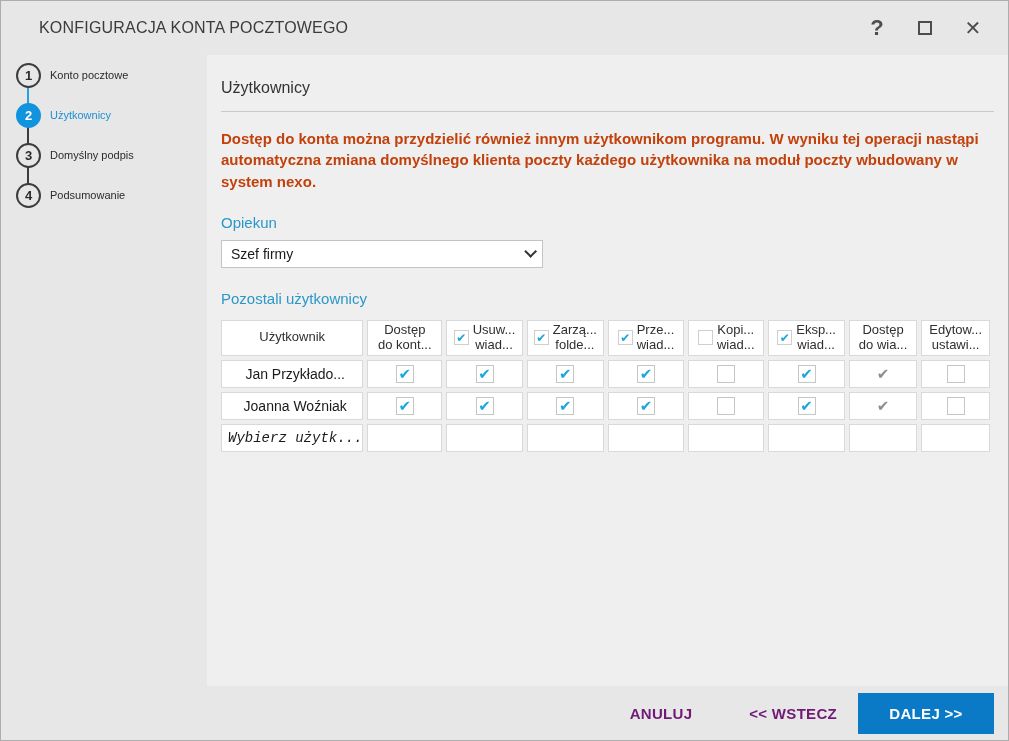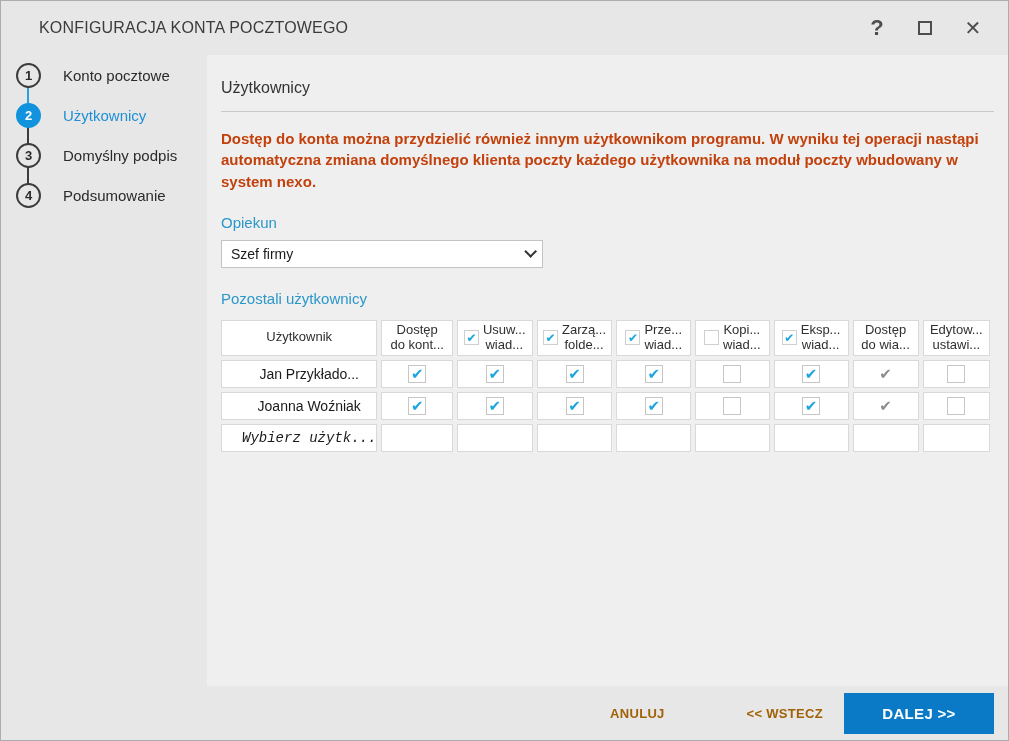--- a/index.html
+++ b/index.html
@@ -26,56 +26,56 @@
   .bodyrow{flex:1 1 auto;display:flex;min-height:0;}
   .sidebar{width:206px;flex:0 0 auto;padding-top:0;}
   .steps{list-style:none;position:relative;}
   .step{position:relative;height:40px;display:flex;align-items:center;cursor:default;}
   .step .connector{position:absolute;left:26px;top:-9px;width:2px;height:18px;background:#3c3c3c;}
   .step .connector.done{background:#2aa0e0;}
   .circle{width:25px;height:25px;border-radius:50%;border:2px solid #3c3c3c;background:var(--win-bg);
     color:#2b2b2b;font-size:13px;font-weight:600;display:flex;align-items:center;justify-content:center;
     margin-left:15px;position:relative;z-index:1;}
   .step.active .circle{background:#1193dd;border-color:#1193dd;color:#fff;}
-  .step-label{margin-left:22px;font-size:15px;color:#2b2b2b;}
+  .step-label{margin-left:9px;font-size:11px;color:#2b2b2b;}
   .step.active .step-label{color:#1e8fd5;}
   
   .panel{flex:1 1 auto;background:var(--panel-bg);padding:16px 14px 0 14px;overflow:hidden;}
   .heading{font-size:16px;color:#333;margin-top:8px;}
   .divider{height:1px;background:#c9c9c9;margin:14px 0 16px 0;}
   .desc{font-size:15px;color:#c2410c;line-height:1.42;max-width:782px;font-weight:bold;}
   .field-label{font-size:15px;color:var(--label-blue);margin:22px 0 9px 0;}
   .dropdown{width:322px;height:28px;background:#fff;border:1px solid #c3c3c3;
     display:flex;align-items:center;padding:0 9px;cursor:default;}
   .dropdown-value{flex:1;font-size:14px;color:#1a1a1a;}
   .chev{width:9px;height:9px;border-right:2px solid #333;border-bottom:2px solid #333;
     transform:rotate(45deg) translateY(-3px);}
   
   table.perm{border-collapse:separate;border-spacing:4px 4px;margin-left:-4px;table-layout:fixed;}
   table.perm th, table.perm td{background:#fff;border:1px solid var(--border);overflow:hidden;}
   table.perm th{height:34px;font-weight:normal;font-size:13px;color:#2f2f2f;line-height:1.15;
     vertical-align:middle;text-align:center;padding:2px 1px;margin-top:16px;}
   table.perm td{height:28px;text-align:center;vertical-align:middle;font-size:14px;color:#1a1a1a;}
-  td.namecell{text-align:left;padding-left:20px;white-space:nowrap;}
+  td.namecell{text-align:left;padding-left:6px;white-space:nowrap;}
   td.placeholder{font-style:italic;color:#9d9d9d;font-family:Liberation Mono, monospace;}
   td.readonly{background:#f3f3f3;}
   .hwrap{display:flex;align-items:center;justify-content:center;gap:4px;}
   .cb{display:inline-flex;align-items:center;justify-content:center;
     width:18px;height:18px;background:#fff;border:1px solid #c6c6c6;vertical-align:middle;}
   .cb.sm{width:15px;height:15px;border-color:#cfcfcf;}
   .cb .mark{color:var(--check);font-size:15px;font-weight:bold;line-height:1;}
   .cb.sm .mark{font-size:12px;}
   .mark.gray{color:#8d8d8d;font-size:15px;font-weight:bold;line-height:1;}
   
   .footer{height:54px;flex:0 0 auto;display:flex;align-items:center;justify-content:flex-end;
     padding-right:14px;background:var(--win-bg);}
-  .linkbtn{font-size:13px;font-weight:bold;color:#a16207;letter-spacing:.3px;cursor:default;margin-left:25px;}
+  .linkbtn{font-size:15px;font-weight:bold;color:#701a75;letter-spacing:.3px;cursor:default;}
   .linkbtn.cancel{margin-right:57px;}
   .linkbtn.back{margin-right:21px;}
-  .primarybtn{width:150px;height:41px;background:var(--accent);color:#fff;border:none;
+  .primarybtn{width:136px;height:41px;background:var(--accent);color:#fff;border:none;
     font-family:inherit;font-size:15px;font-weight:bold;letter-spacing:.3px;cursor:default;}
 </style>
 </head>
 <body>
 
 <div class="window">
 
   <div class="titlebar">
     <div class="title">KONFIGURACJA KONTA POCZTOWEGO</div>
     <div class="winbtns">

